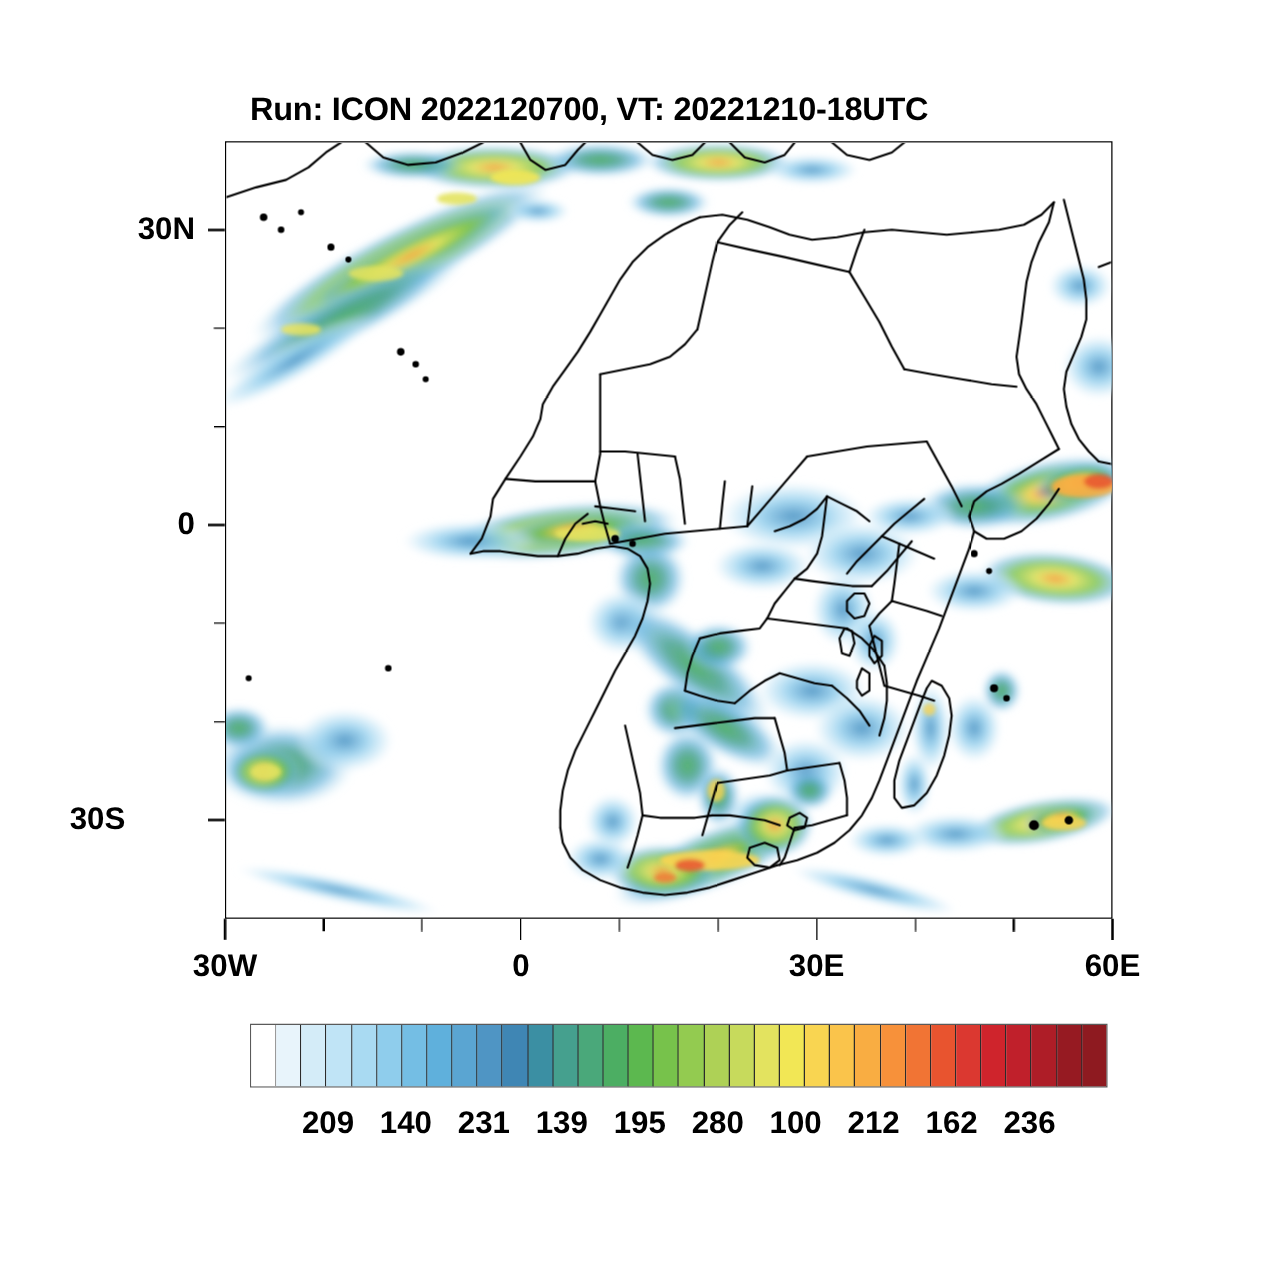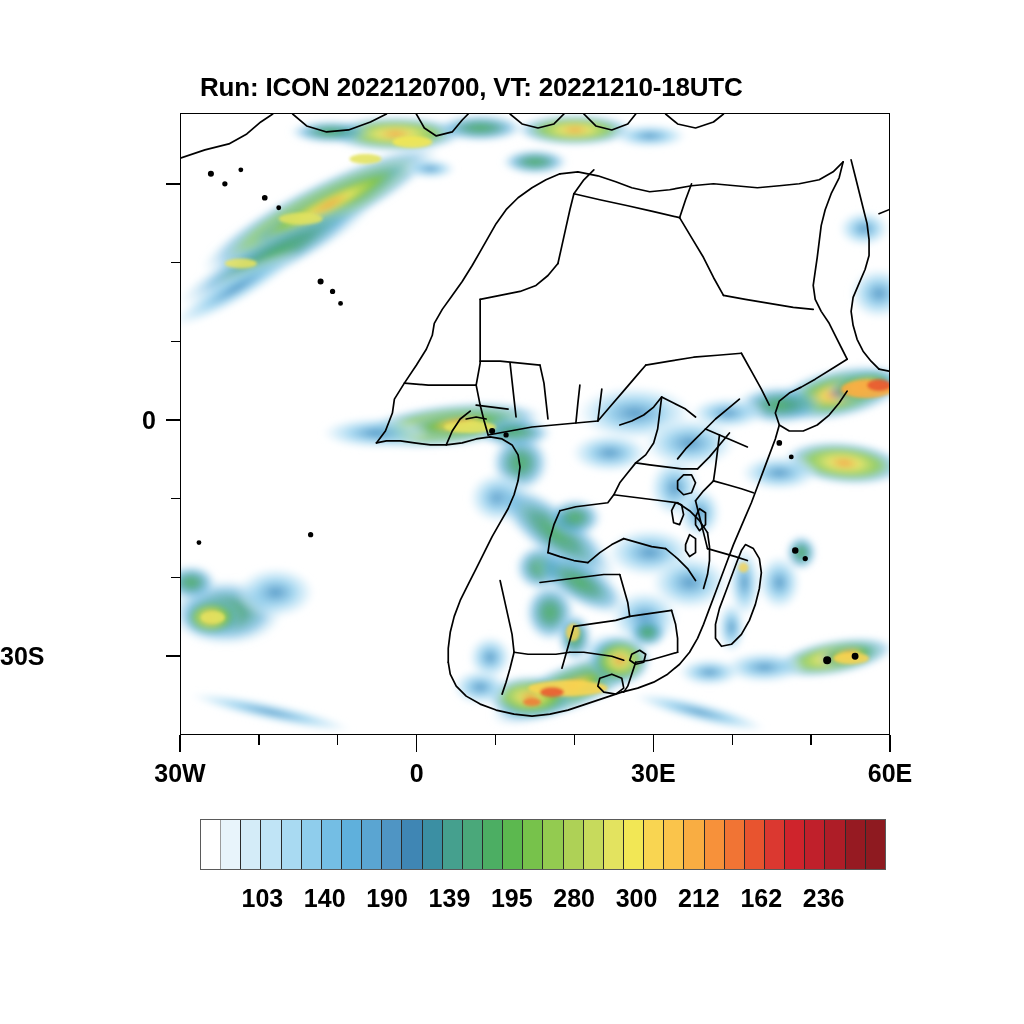--- a/index.html
+++ b/index.html
@@ -374,37 +374,38 @@
       <div class="cell" style="background: rgb(241, 116, 52);"></div>
       <div class="cell" style="background: rgb(232, 84, 47);"></div>
       <div class="cell" style="background: rgb(219, 56, 48);"></div>
       <div class="cell" style="background: rgb(207, 36, 44);"></div>
       <div class="cell" style="background: rgb(192, 32, 43);"></div>
       <div class="cell" style="background: rgb(174, 29, 39);"></div>
       <div class="cell" style="background: rgb(150, 26, 34);"></div>
       <div class="cell" style="background: rgb(142, 26, 32);"></div>
     </div>
   <div id="cbarlabels">
-      <div class="cblab" style="left: 262.364px;">103</div>
+      <div class="cblab" style="left: 262.364px;">209</div>
       <div class="cblab" style="left: 324.727px;">140</div>
-      <div class="cblab" style="left: 387.091px;">190</div>
+      <div class="cblab" style="left: 387.091px;">231</div>
       <div class="cblab" style="left: 449.455px;">139</div>
       <div class="cblab" style="left: 511.818px;">195</div>
       <div class="cblab" style="left: 574.182px;">280</div>
-      <div class="cblab" style="left: 636.545px;">300</div>
+      <div class="cblab" style="left: 636.545px;">100</div>
       <div class="cblab" style="left: 698.909px;">212</div>
       <div class="cblab" style="left: 761.273px;">162</div>
       <div class="cblab" style="left: 823.636px;">236</div>
     </div>
 
 <div class="tick tk-left-major" style="position: absolute; left: 166px; top: 183.061px; width: 14px; height: 1.6px; background: rgb(0, 0, 0);"></div>
+    <div class="ylab" style="left: 0px; width: 156px; top: 183.861px; text-align: right;">30N</div>
     <div class="tick tk-left-major" style="position: absolute; left: 166px; top: 419.263px; width: 14px; height: 1.6px; background: rgb(0, 0, 0);"></div>
     <div class="ylab" style="left: 0px; width: 156px; top: 420.063px; text-align: right;">0</div>
     <div class="tick tk-left-major" style="position: absolute; left: 166px; top: 655.466px; width: 14px; height: 1.6px; background: rgb(0, 0, 0);"></div>
-    <div class="ylab" style="left: 0px; width: 156px; top: 656.266px; text-align: left;">30S</div>
+    <div class="ylab" style="left: 0px; width: 156px; top: 656.266px; text-align: center;">30S</div>
     <div class="tick" style="position: absolute; left: 171px; top: 261.895px; width: 9px; height: 1.4px; background: rgb(0, 0, 0);"></div>
     <div class="tick" style="position: absolute; left: 171px; top: 340.629px; width: 9px; height: 1.4px; background: rgb(0, 0, 0);"></div>
     <div class="tick" style="position: absolute; left: 171px; top: 498.097px; width: 9px; height: 1.4px; background: rgb(0, 0, 0);"></div>
     <div class="tick" style="position: absolute; left: 171px; top: 576.832px; width: 9px; height: 1.4px; background: rgb(0, 0, 0);"></div>
     <div class="tick" style="position: absolute; left: 179.2px; top: 735px; width: 1.6px; height: 17px; background: rgb(0, 0, 0);"></div>
     <div class="xlab" style="left: 180px; top: 759px;">30W</div>
     <div class="tick" style="position: absolute; left: 415.867px; top: 735px; width: 1.6px; height: 17px; background: rgb(0, 0, 0);"></div>
     <div class="xlab" style="left: 416.667px; top: 759px;">0</div>
     <div class="tick" style="position: absolute; left: 652.533px; top: 735px; width: 1.6px; height: 17px; background: rgb(0, 0, 0);"></div>
     <div class="xlab" style="left: 653.333px; top: 759px;">30E</div>

